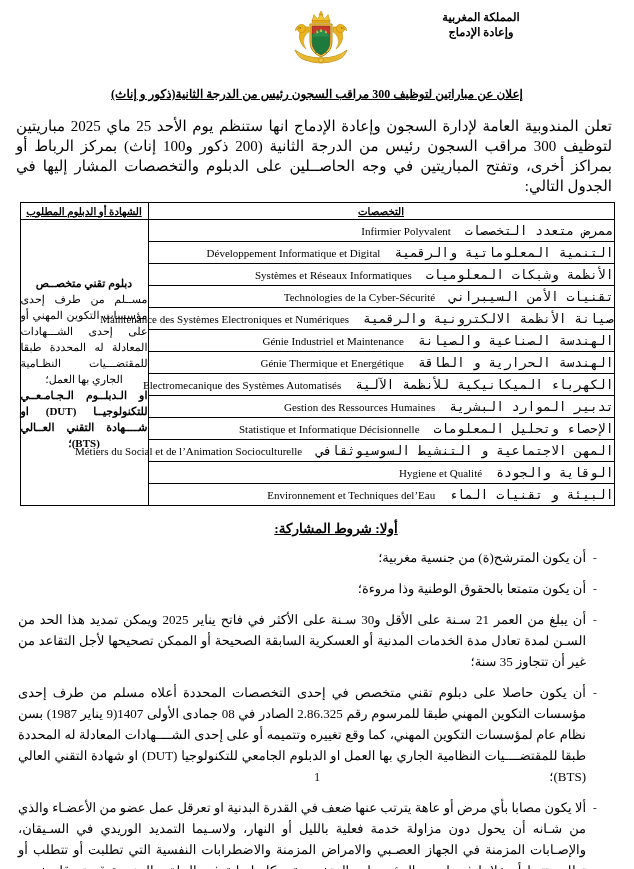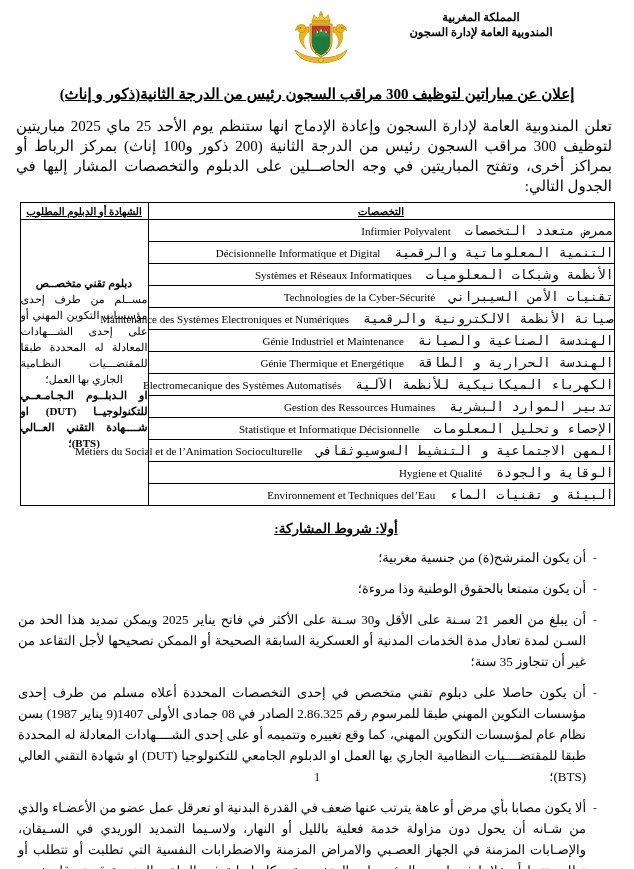--- a/index.html
+++ b/index.html
@@ -51,21 +51,21 @@
     color: #000;
   }
   .header-text div { white-space: nowrap; }
 
   
   .doc-title {
     margin: 6px auto 12px auto;
     text-align: center;
     direction: rtl;
     font-weight: bold;
-    font-size: 15px;
+    font-size: 12px;
     line-height: 20px;
     text-decoration: underline;
     width: 560px;
   }
 
   
   .intro {
     direction: rtl;
     text-align: justify;
     font-size: 15px;
@@ -239,21 +239,21 @@
         <circle cx="56.8" cy="20" r="0.7" fill="#6b4e10"></circle>
 
         <path d="M10 42 q10 8 26 8 q16 0 26 -8 q-3 8 -10 10 q-8 3 -16 3 q-8 0 -16 -3 q-7 -2 -10 -10 z" fill="#f3c64a" stroke="#b8860b" stroke-width="0.8"></path>
         <path d="M13 44 q9 6.5 23 6.5 q14 0 23 -6.5 q-2.4 6 -8.6 8 q-7 2.6 -14.4 2.6 q-7.4 0 -14.4 -2.6 q-6.2 -2 -8.6 -8 z" fill="#e6b62c"></path>
         <circle cx="36" cy="52.2" r="2.4" fill="#f3c64a" stroke="#b8860b" stroke-width="0.7"></circle>
       </svg>
     </span>
 
     <div class="header-text">
       <div>المملكة المغربية</div>
-      <div>المندوبية العامة لإدارة السجون</div>
+      <div>وإعادة الإدماج</div>
     </div>
   </div>
 
   <div class="doc-title">إعلان عن مباراتين لتوظيف 300 مراقب السجون رئيس من الدرجة الثانية(ذكور و إناث)</div>
 
   <div class="intro">تعلن المندوبية العامة لإدارة السجون وإعادة الإدماج انها ستنظم يوم الأحد 25 ماي 2025 مباريتين لتوظيف 300 مراقب السجون رئيس من الدرجة الثانية (200 ذكور و100 إناث) بمركز الرباط أو بمراكز أخرى، وتفتح المباريتين في وجه الحاصــلين على الدبلوم والتخصصات المشار إليها في الجدول التالي:</div>
 
   <table class="spec-table">
     <colgroup>
       <col class="col-spec">
@@ -275,21 +275,21 @@
           <td class="dip-cell" rowspan="13">
             <p class="bold">دبلوم تقني متخصــص</p>
             <p>مســلم من طرف إحدى مؤسسات التكوين المهني أو على إحدى الشـــهادات المعادلة له المحددة طبقا للمقتضـــيات النظـامية الجاري بها العمل؛</p>
             <p class="bold">او الـدبلــوم الـجـامـعــي للتكنولوجيــا (DUT) او شــــهادة التقني العــالي (BTS)؛</p>
           </td>
         </tr>
         <tr>
           <td class="spec-cell">
             <div class="spec-inner">
               <span class="spec-ar">التنمية المعلوماتية والرقمية</span>
-              <span class="spec-fr">Décisionnelle Informatique et Digital</span>
+              <span class="spec-fr">Développement Informatique et Digital</span>
             </div>
           </td>
         </tr>
         <tr>
           <td class="spec-cell">
             <div class="spec-inner">
               <span class="spec-ar">الأنظمة وشبكات المعلوميات</span>
               <span class="spec-fr">Systèmes et  Réseaux Informatiques</span>
             </div>
           </td>

